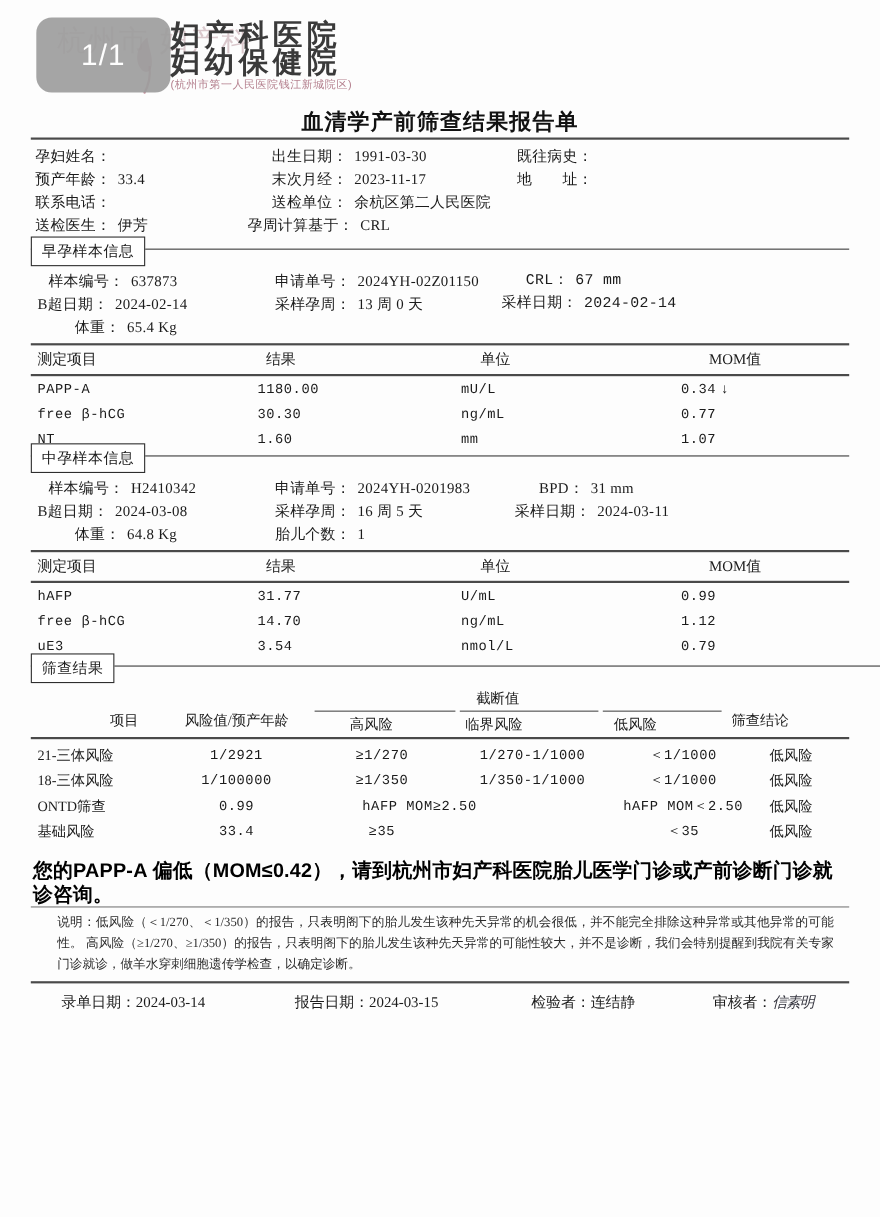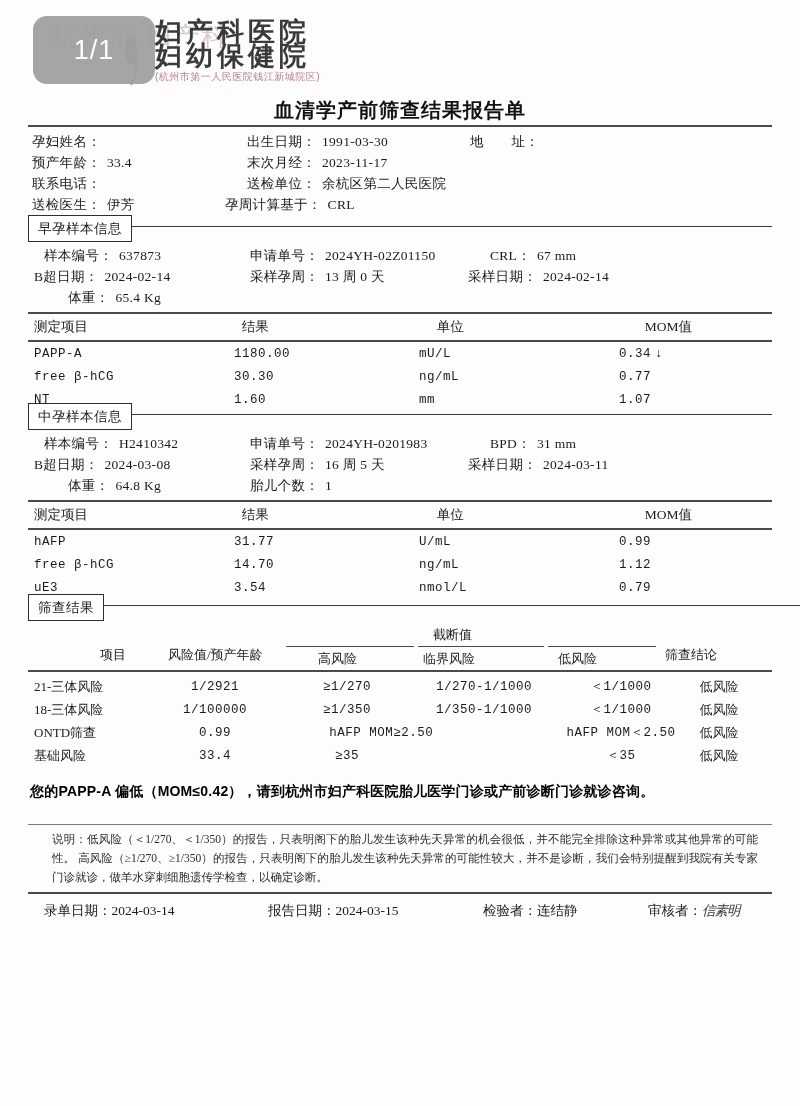--- a/index.html
+++ b/index.html
@@ -215,21 +215,21 @@
   .rc5 { width: 140px; text-align: center; }
   .rc6 { width: 74px;  text-align: left; padding-left: 10px; }
 
   
   .warning {
     position: absolute;
     left: 30px;
     width: 744px;
     font-family: "Liberation Sans", sans-serif;
     font-weight: bold;
-    font-size: 14px;
+    font-size: 18px;
     line-height: 22px;
     letter-spacing: 0.2px;
     color: #000;
   }
 
   
   .note-rule-top {
     position: absolute;
     left: 28px;
     width: 744px;
@@ -255,21 +255,21 @@
 
   
   .footer {
     position: absolute;
     left: 28px;
     width: 744px;
     font-size: 13.5px;
     height: 22px;
   }
   .footer .f { position: absolute; top: 0; white-space: nowrap; }
-  .f1 { left: 16px; }
+  .f1 { left: 28px; }
   .f2 { left: 240px; }
   .f3 { left: 455px; }
   .f4 { left: 620px; }
   .sig {
     font-family: "Liberation Serif", serif;
     font-style: italic;
     color: #35353f;
     letter-spacing: -1px;
   }
 </style>
@@ -333,20 +333,24 @@
         <span class="val">余杭区第二人民医院</span>
       </div>
       <div class="info-row" style="margin-left:-22px;">
         <span class="lbl">孕周计算基于：</span>
         <span class="val">CRL</span>
       </div>
     </div>
 
     <div class="col-c">
       <div class="info-row">
+        <span class="lbl">既往病史：</span>
+        <span class="val"></span>
+      </div>
+      <div class="info-row">
         <span class="lbl">地　　址：</span>
         <span class="val"></span>
       </div>
     </div>
   </div>
 
   <div class="section" style="top:215px;">
     <div class="tab-rule"></div>
     <div class="tab">早孕样本信息</div>
   </div>
@@ -371,21 +375,21 @@
       <div class="info-row">
         <span class="lbl">申请单号：</span>
         <span class="val">2024YH-02Z01150</span>
       </div>
       <div class="info-row">
         <span class="lbl">采样孕周：</span>
         <span class="val">13  周  0  天</span>
       </div>
     </div>
 
-    <div class="col-c" style="left:490px;">
+    <div class="col-c" style="left:478px;font-family:Liberation Mono, monospace;">
       <div class="info-row">
         <span class="lbl">CRL：</span>
         <span class="val">67  mm</span>
       </div>
       <div class="info-row" style="margin-left:-22px;">
         <span class="lbl">采样日期：</span>
         <span class="val">2024-02-14</span>
       </div>
     </div>
   </div>

